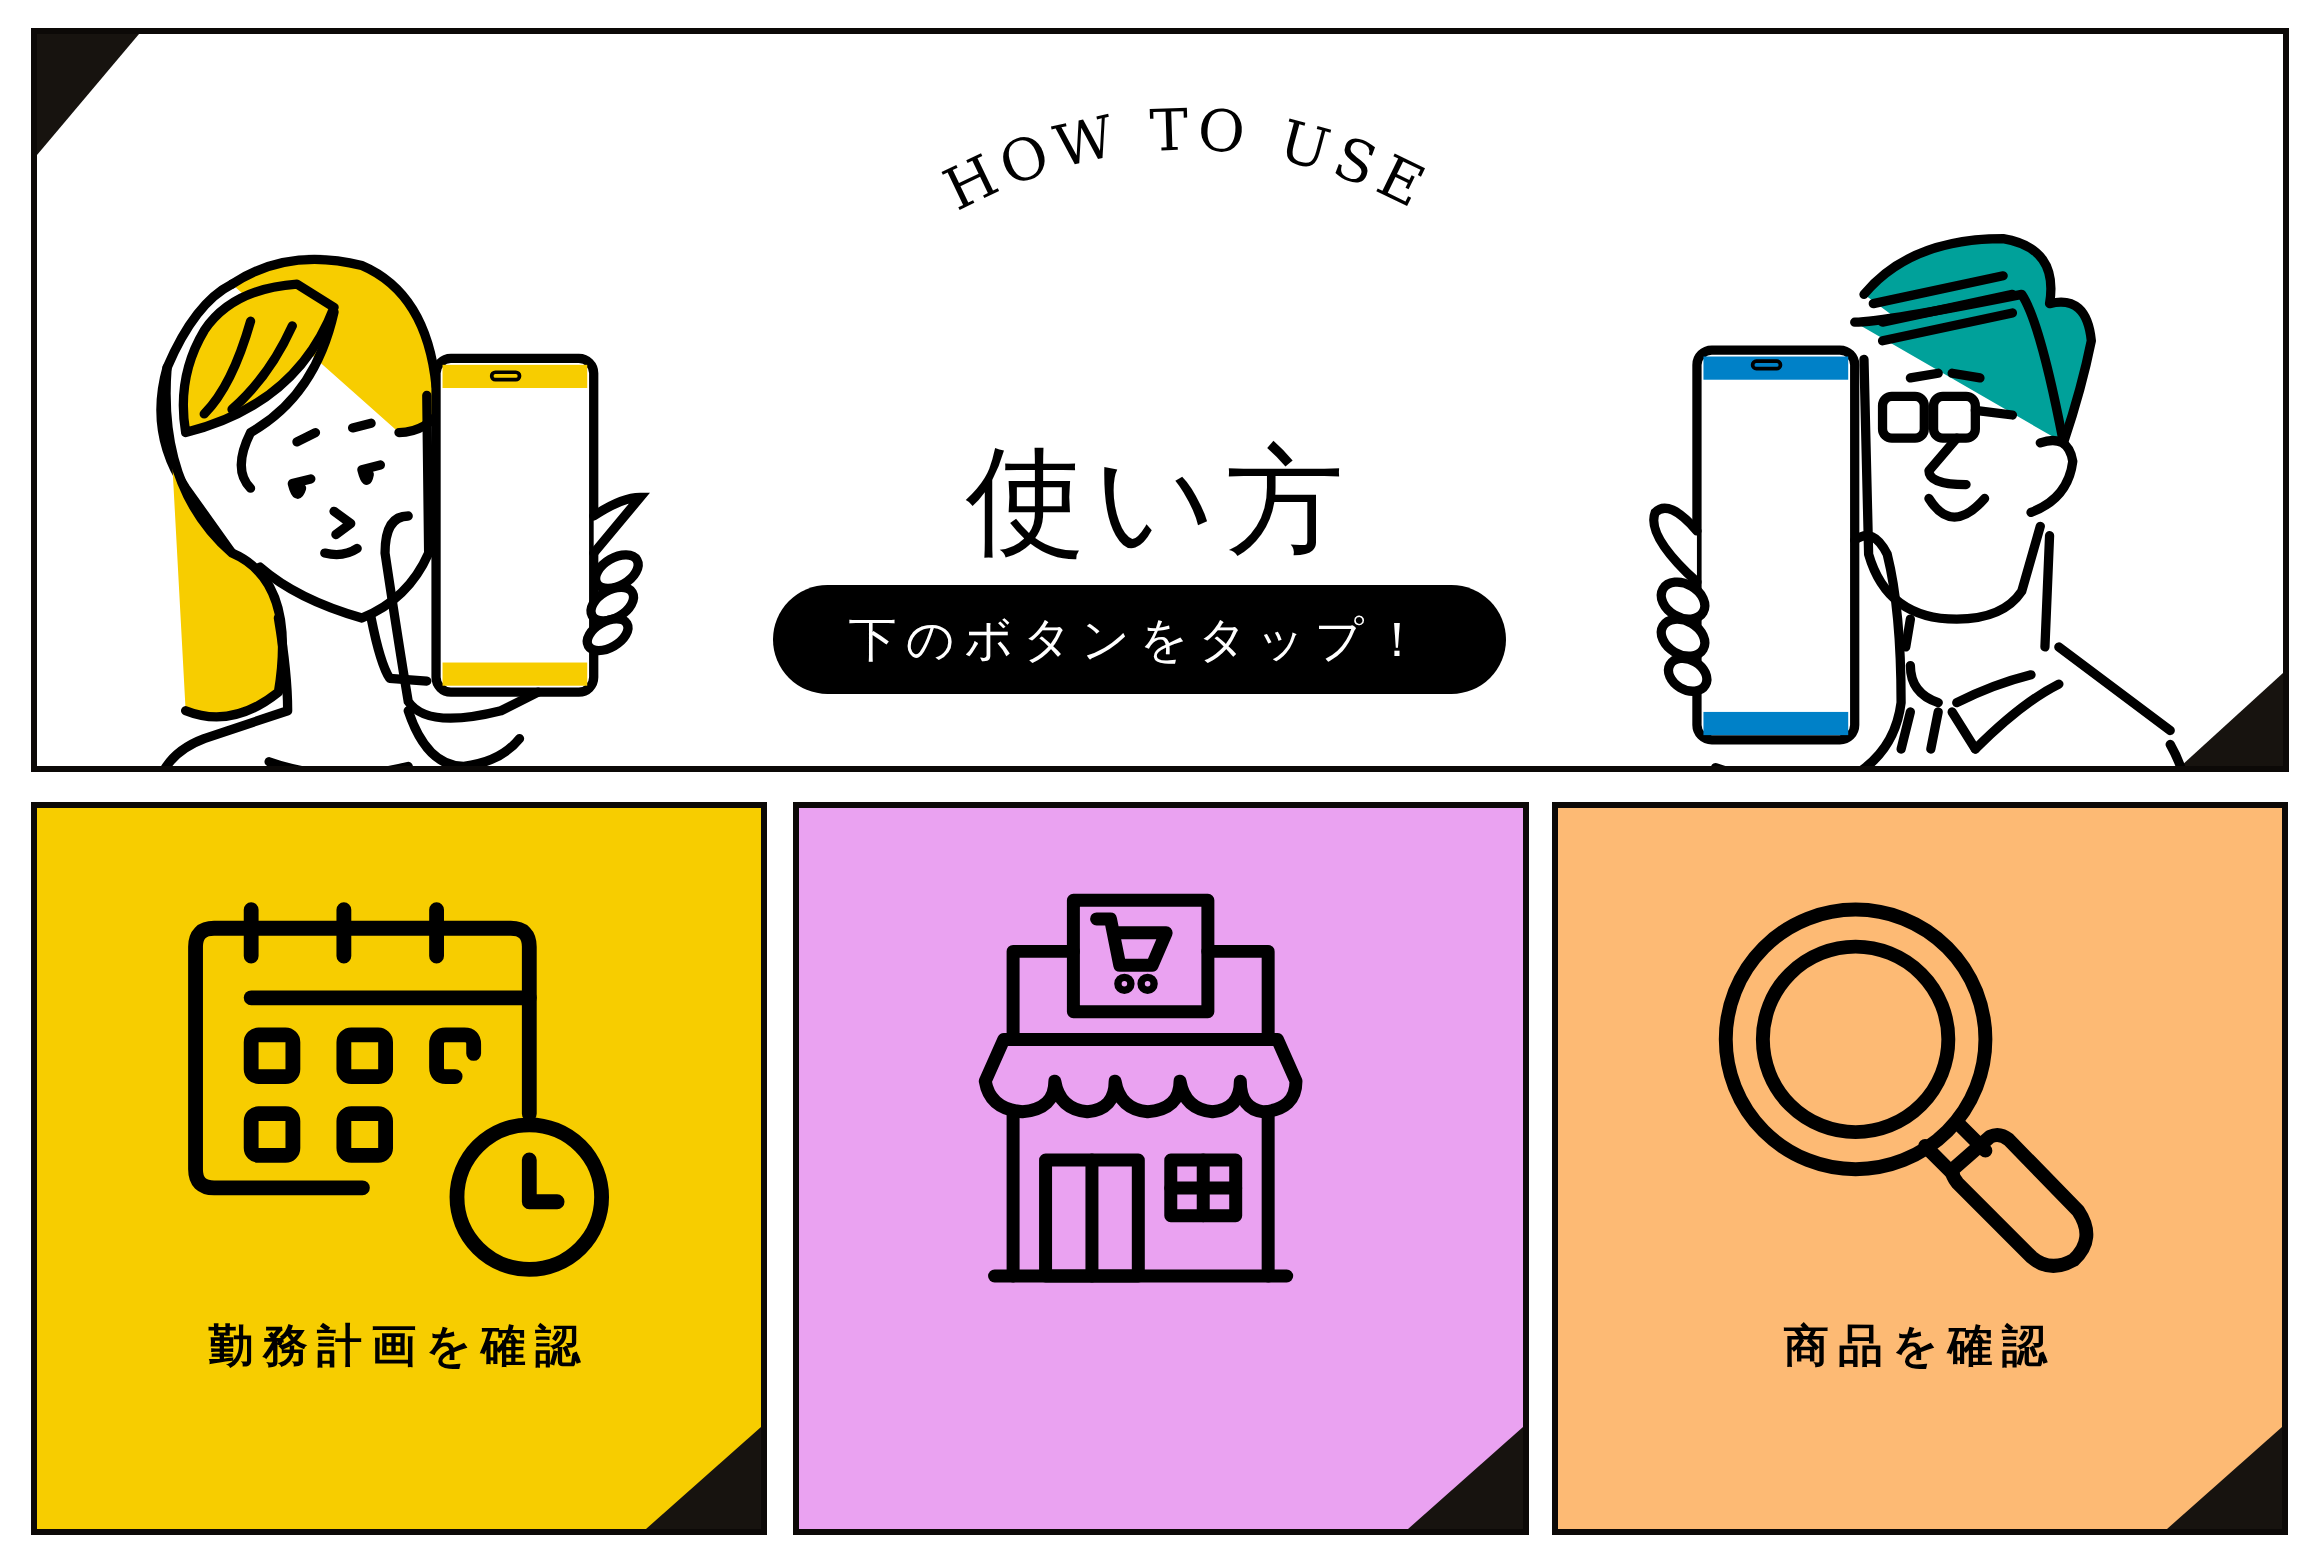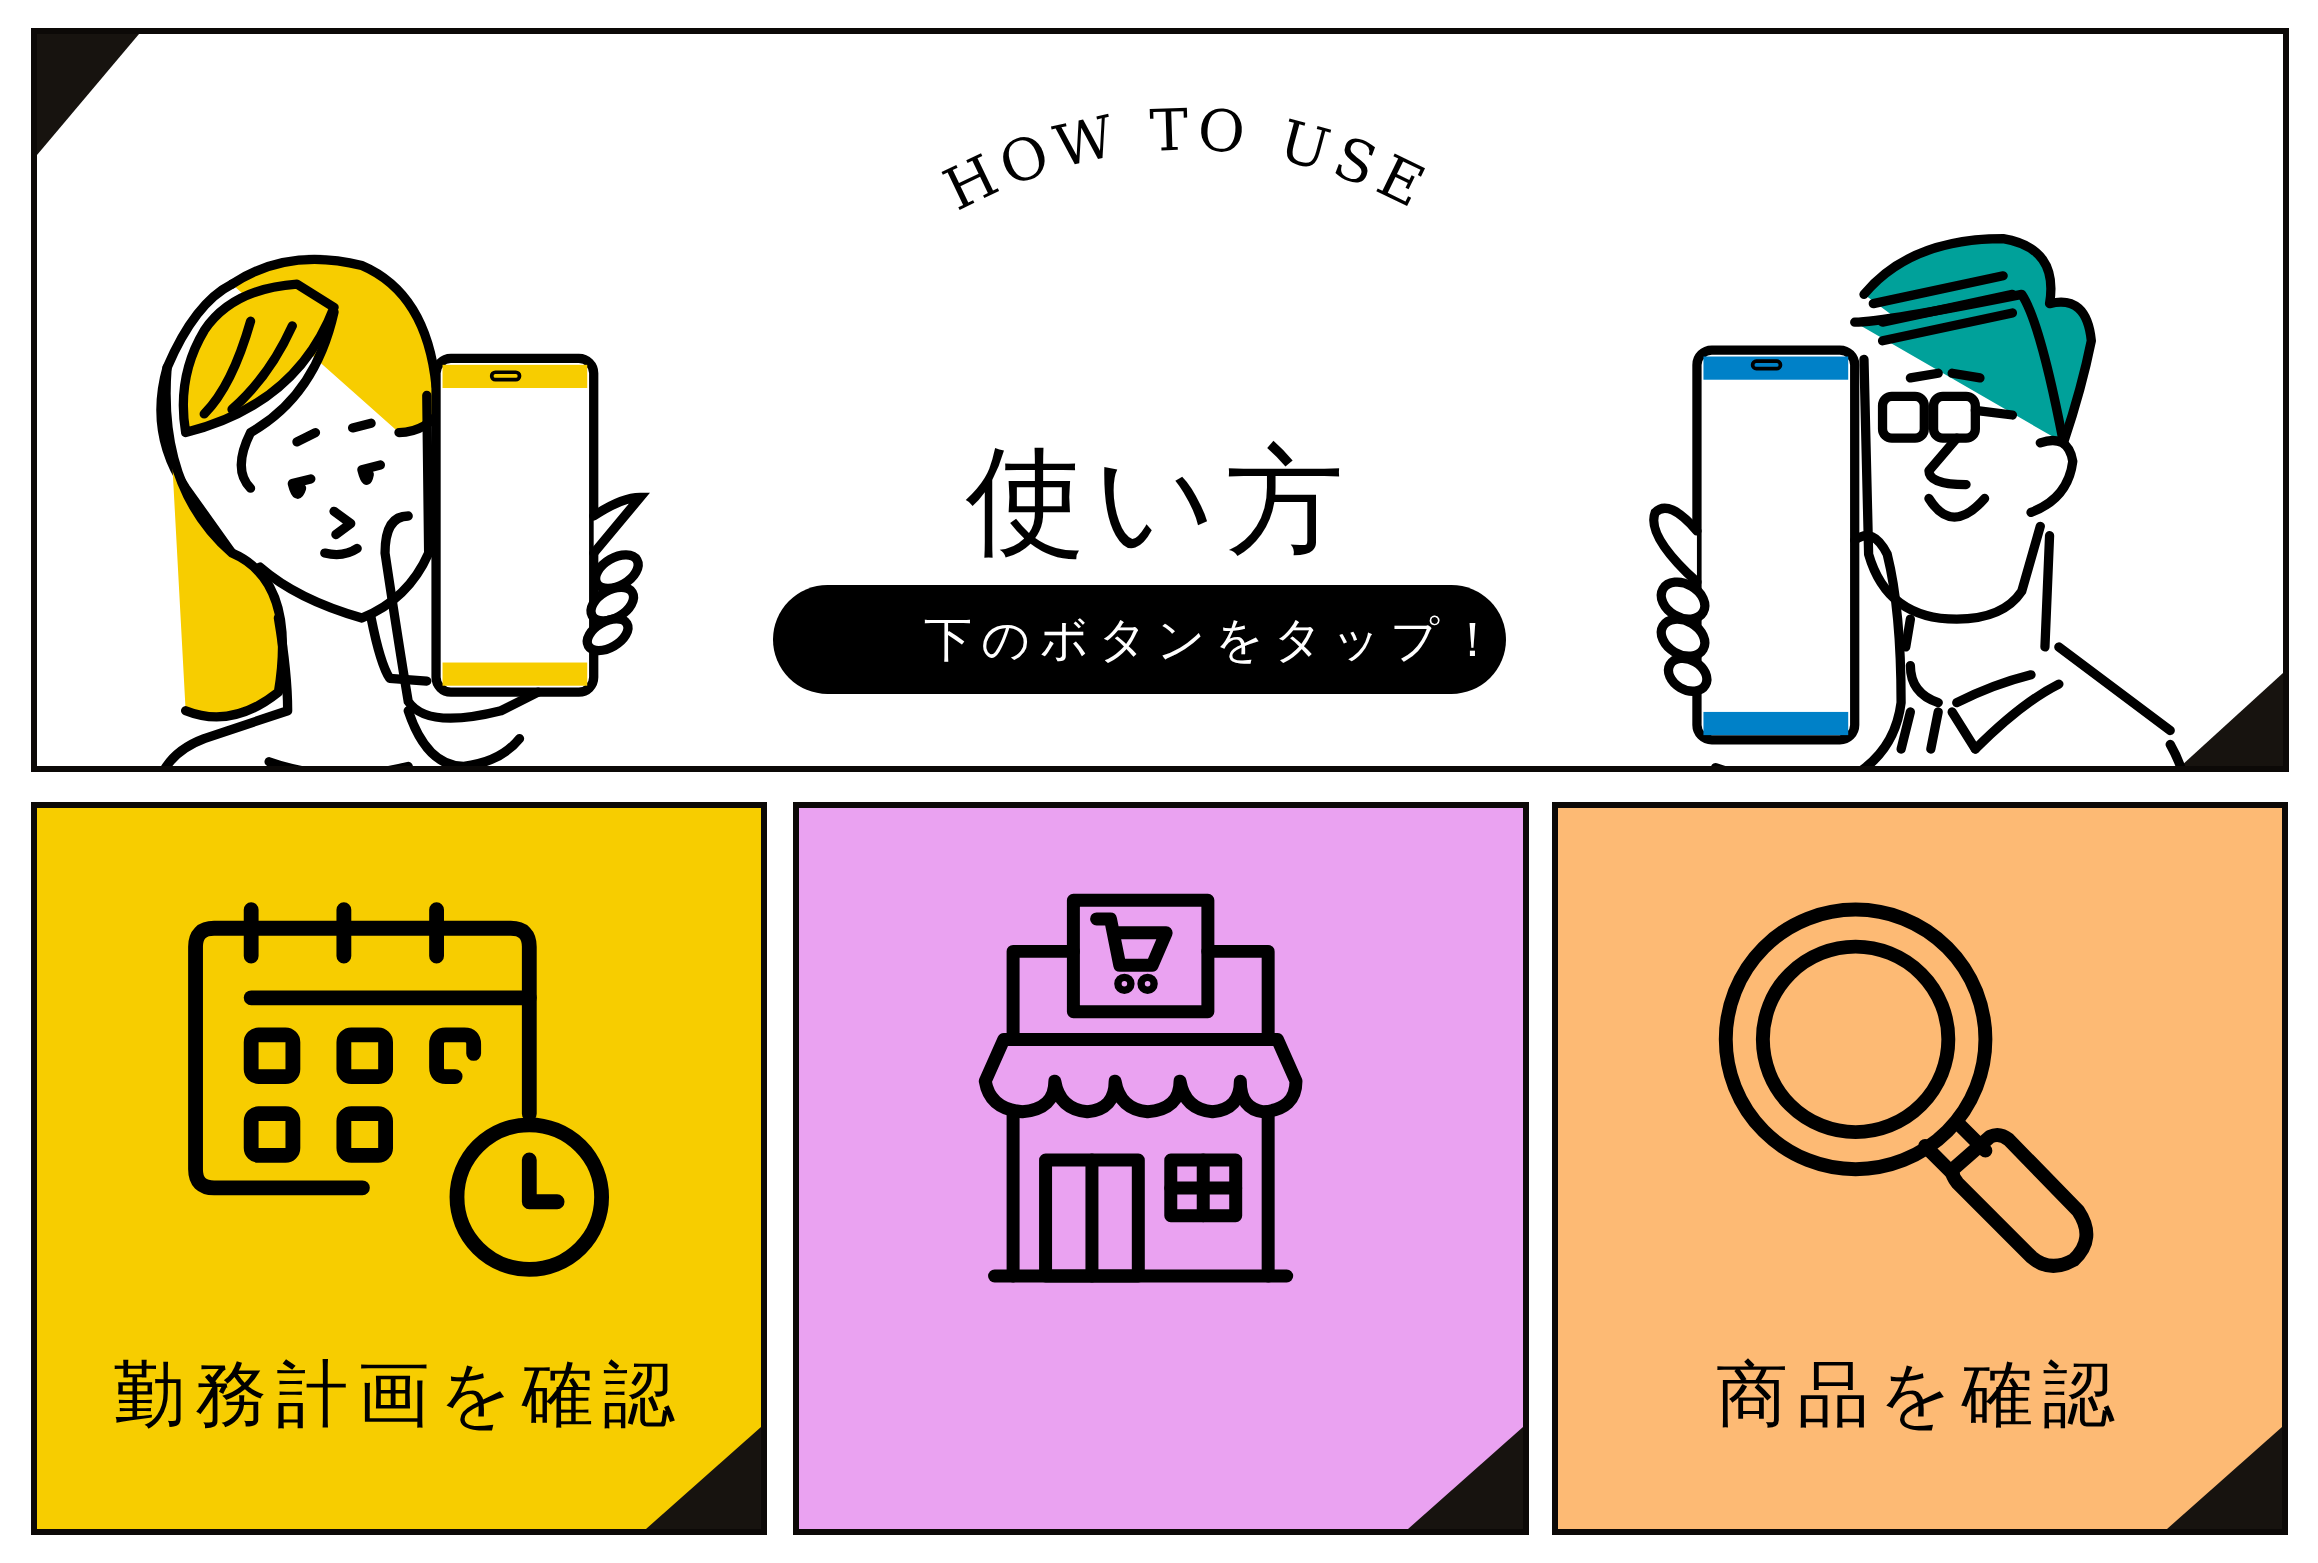--- a/index.html
+++ b/index.html
@@ -5,25 +5,25 @@
   html,body{margin:0;padding:0;background:#ffffff;}
   body{width:2319px;height:1564px;position:relative;overflow:hidden;font-family:"DejaVu Sans","Liberation Sans",sans-serif;color:#000;}
   .frame{position:absolute;box-sizing:border-box;border:6.5px solid #0c0907;overflow:hidden;}
   .corner{position:absolute;width:0;height:0;}
   .hero{left:31px;top:28px;width:2258px;height:744px;background:#fff;}
   .hero .corner.tl{left:0;top:0;border-top:121px solid #17130f;border-right:102px solid transparent;}
   .hero .corner.br{right:0;bottom:0;border-bottom:93px solid #17130f;border-left:102px solid transparent;}
   .howto{position:absolute;left:0;top:0;}
   .title1{position:absolute;left:0;width:2245px;top:241px;text-align:center;font-size:119px;letter-spacing:5.6px;line-height:1;}
   .title2{position:absolute;left:0;width:2245px;top:408px;text-align:center;font-size:119px;letter-spacing:9.3px;line-height:1;}
-  .pill{position:absolute;left:736px;top:551px;width:733px;height:109px;background:#000;border-radius:55px;color:#fff;font-size:48px;display:flex;align-items:center;justify-content:flex-end;letter-spacing:9.3px;}
+  .pill{position:absolute;left:736px;top:551px;width:733px;height:109px;background:#000;border-radius:55px;color:#fff;font-size:48px;display:flex;align-items:center;justify-content:center;letter-spacing:9.3px;}
   .person{position:absolute;}
   .card{top:802px;height:733px;}
   .card .corner.br{right:0;bottom:0;border-bottom:102px solid #17130f;border-left:115px solid transparent;}
-  .card .label{position:absolute;left:0;right:0;top:539px;text-align:center;font-size:72px;letter-spacing:9.3px;}
+  .card .label{position:absolute;left:0;right:0;top:508px;text-align:center;font-size:45px;letter-spacing:9.3px;font-weight:bold;}
   .card .icon{position:absolute;left:0;right:0;top:83px;display:flex;justify-content:center;}
   .c1{left:31px;width:736px;background:#f7cd00;}
   .c2{left:793px;width:736px;background:#eaa2f1;}
   .c3{left:1552px;width:736px;background:#fdba74;}
 </style>
 </head>
 <body>
 
 <div class="frame hero">
   <div class="corner tl"></div>

